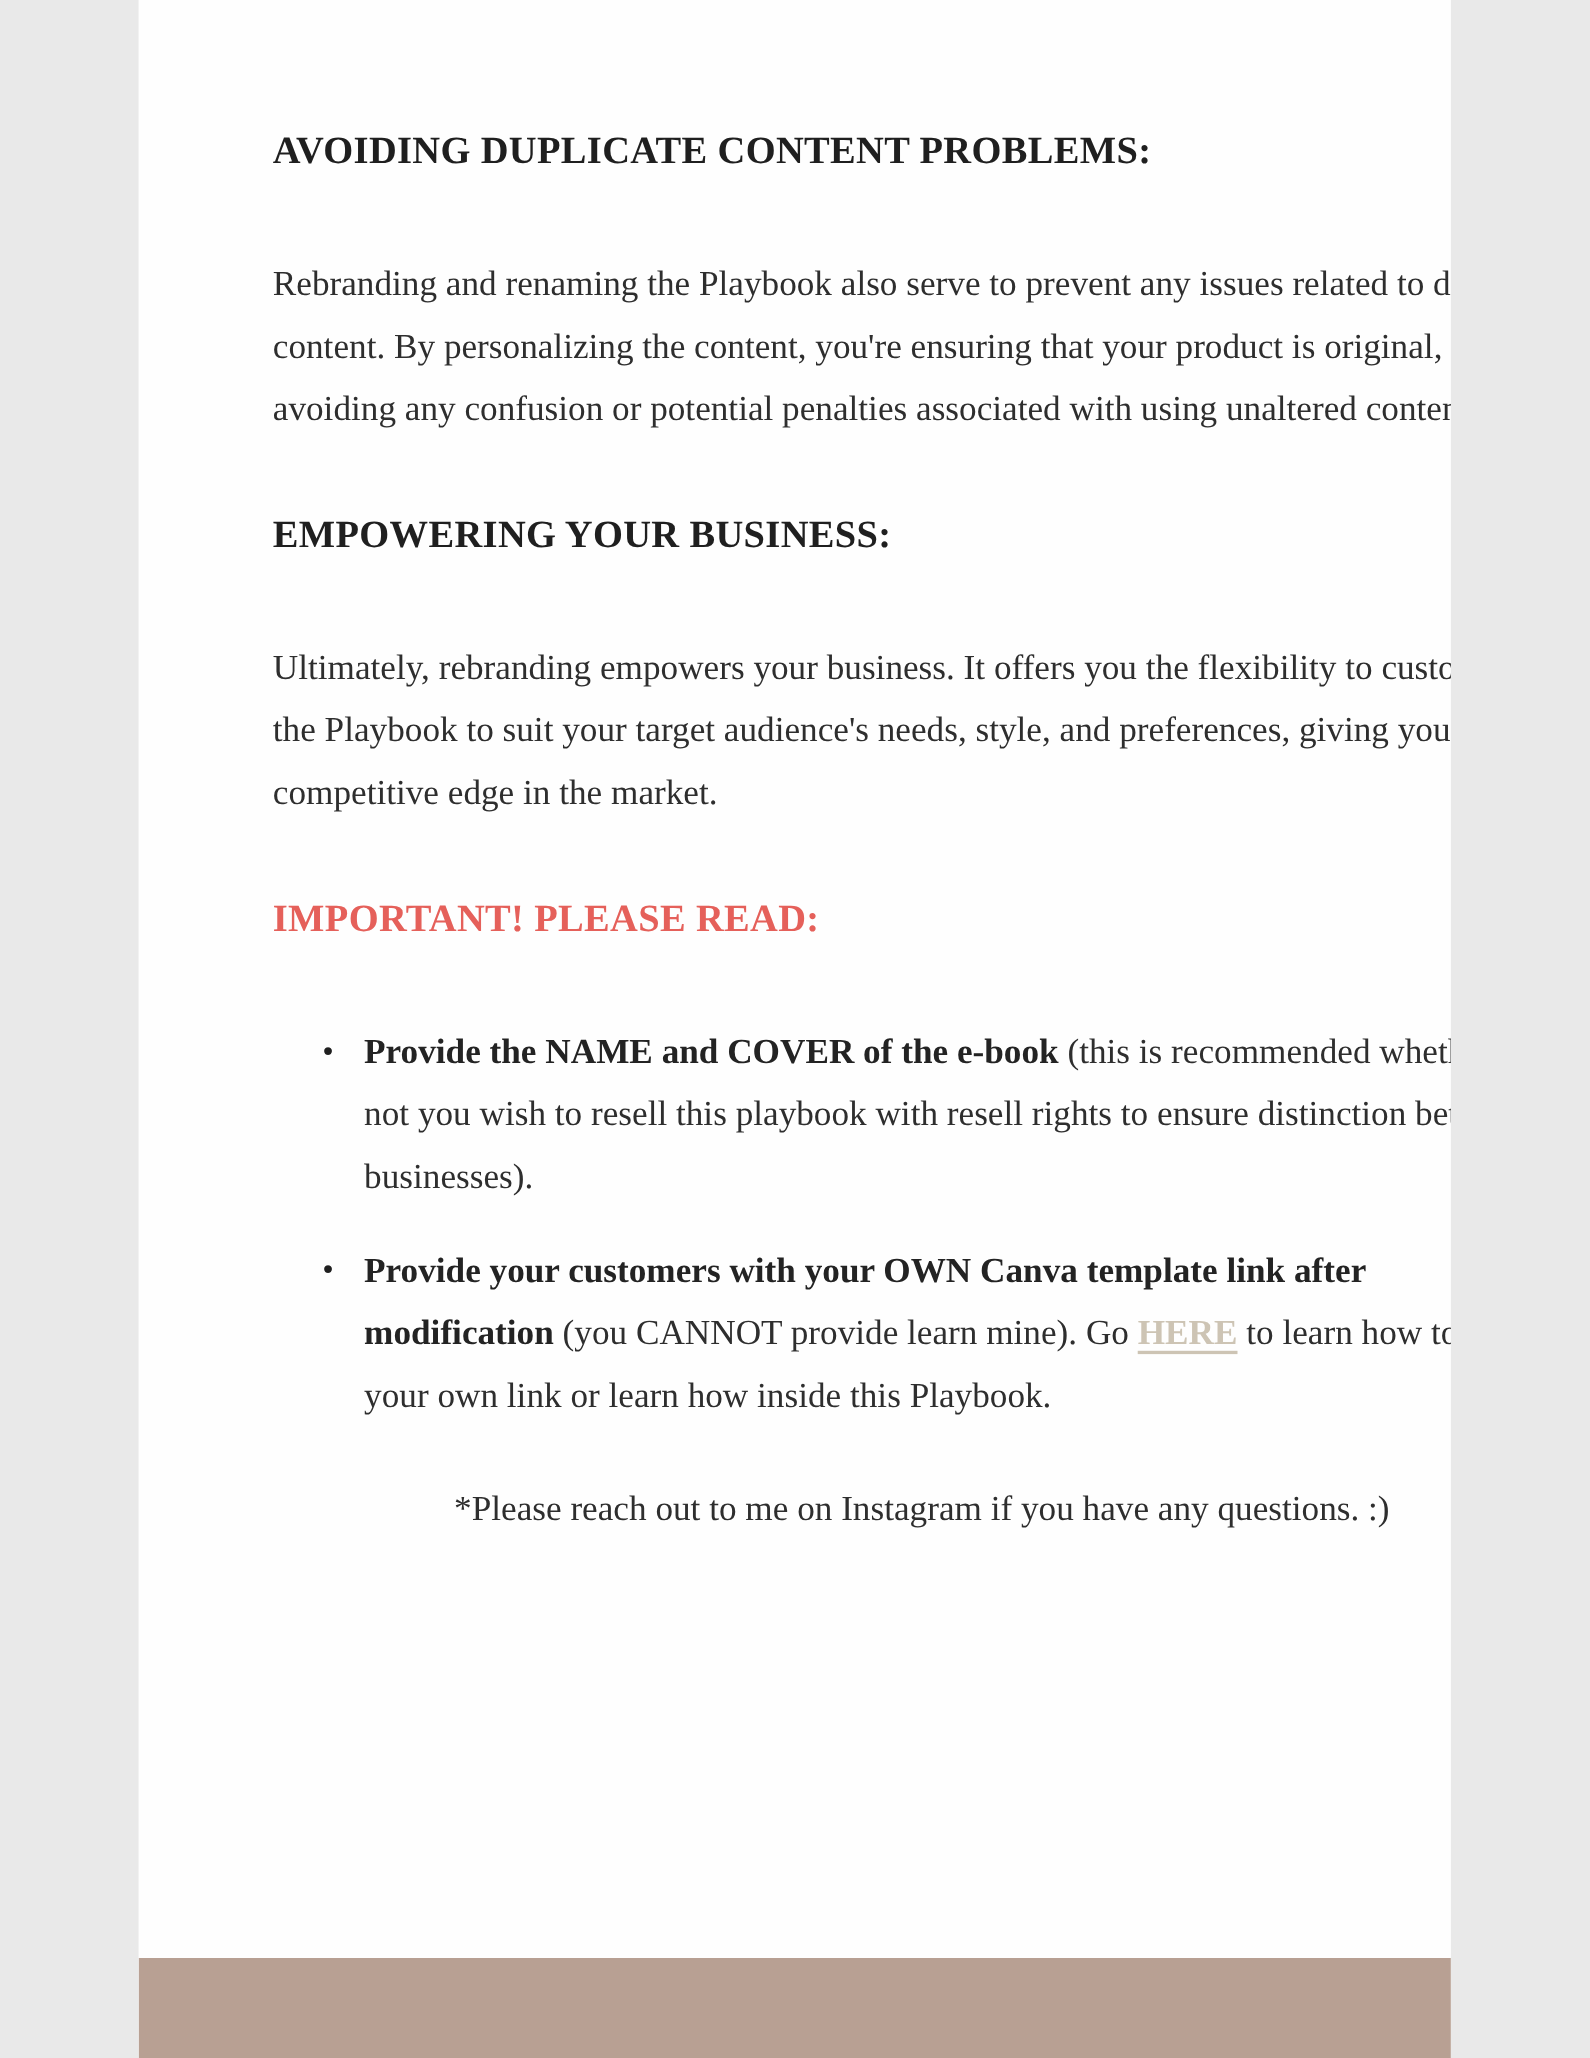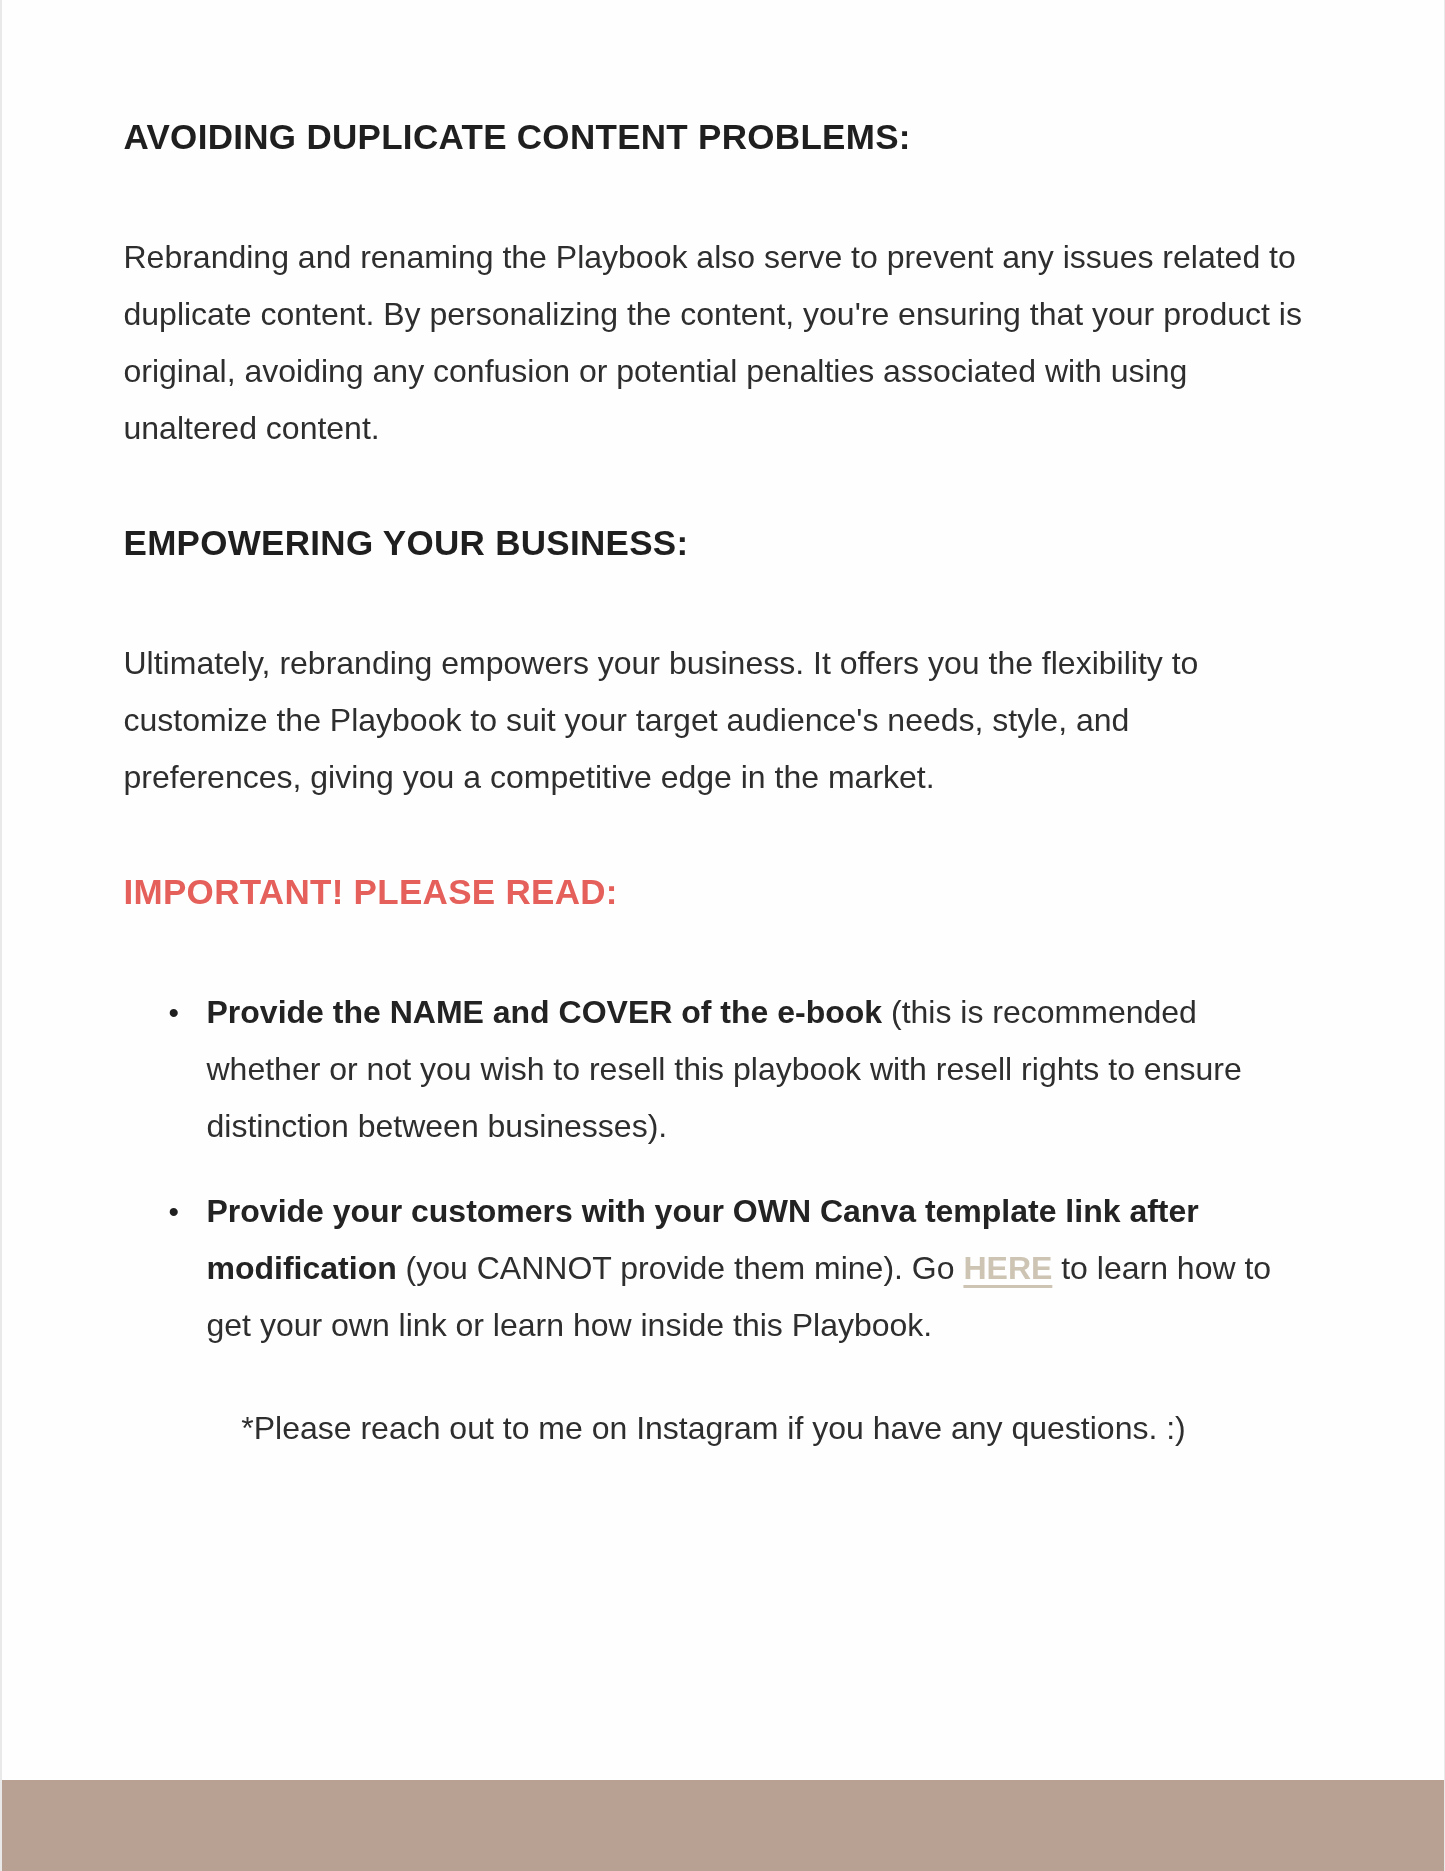--- a/index.html
+++ b/index.html
@@ -2,26 +2,26 @@
 <html style="--heading-color: #1f1f1f; --body-color: #2e2e2e; --accent-red: #e5605a; --link-color: #cdc4b4; --footer-bar-color: #b8a093; --page-background: #fefefe;"><head>
 <meta charset="utf-8">
 <style>
   html, body {
     margin: 0;
     padding: 0;
     background: #e9e9e9;
   }
   .page {
     position: relative;
-    width: 1442px;
+    width: 1193px;
     height: 1871px;
     margin: 0 auto;
     background: #fefefe;
     overflow: hidden;
-    font-family: Liberation Sans, sans-serif;
+    font-family: Liberation Serif, serif;
   }
   .content {
     position: absolute;
     left: 122px;
     top: 115px;
     width: 1180px;
   }
   .heading {
     margin: 0 0 70px 0;
     font-size: 35px;
@@ -112,21 +112,21 @@
     <h2 class="heading accent">IMPORTANT! PLEASE READ:</h2>
 
 
     <ul class="terms-list">
       <li>
         <span class="bullet-marker">•</span>
         <span class="run-bold">Provide the NAME and COVER of the e-book</span><span> (this is recommended whether or not you wish to resell this playbook with resell rights to ensure distinction between businesses).</span>
       </li>
       <li>
         <span class="bullet-marker">•</span>
-        <span class="run-bold">Provide your customers with your OWN Canva template link after modification</span><span> (you CANNOT provide them mine). Go </span><a class="here-link">HERE</a><span> to learn how to get your own link or learn how inside this Playbook.</span>
+        <span class="run-bold">Provide your customers with your OWN Canva template link after modification</span><span> (you CANNOT provide learn mine). Go </span><a class="here-link">HERE</a><span> to learn how to get your own link or learn how inside this Playbook.</span>
       </li>
     </ul>
 
     <p class="note">*Please reach out to me on Instagram if you have any questions. :)</p>
 
   </div>
 
   <div class="footer-bar"></div>
 </div>
 

